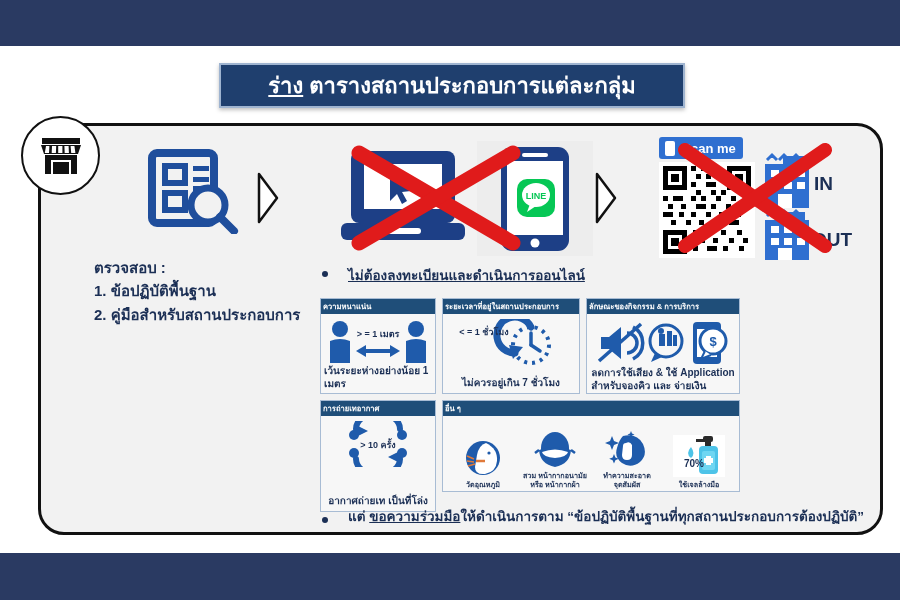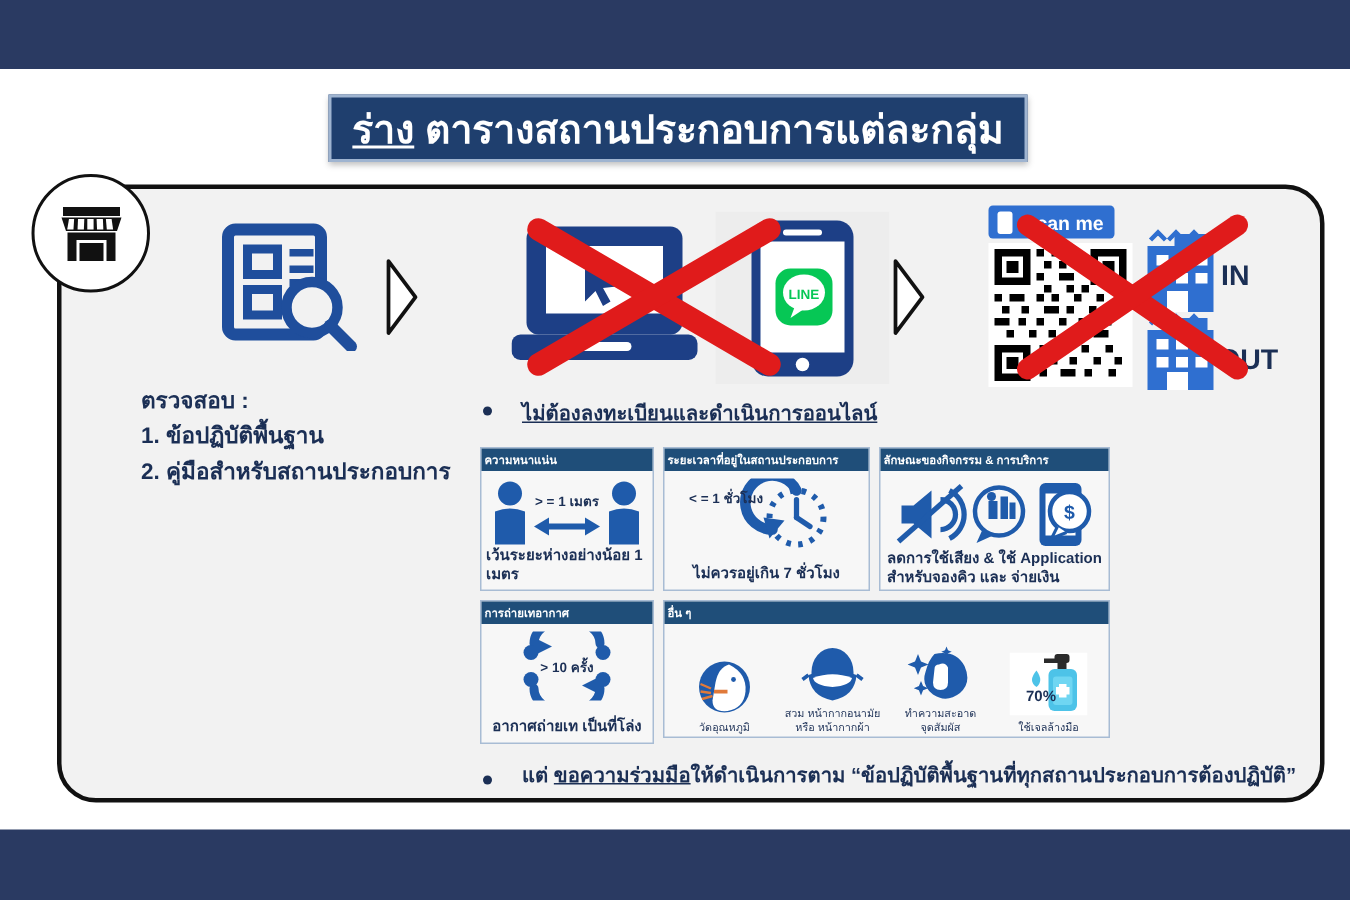--- a/index.html
+++ b/index.html
@@ -21,21 +21,21 @@
 
   
   .title-wrap {
     position: absolute; left: 219px; top: 63px; width: 466px; height: 45px;
     background: #1f3f6e;
     border: 2px solid #9fb4d0;
     box-shadow: 0 2px 4px rgba(0,0,0,.25);
     display: flex; align-items: center; justify-content: center;
   }
   .title-text {
-    color: #ffffff; font-size: 26px; font-weight: bold; line-height: 1;
+    color: #ffffff; font-size: 22px; font-weight: bold; line-height: 1;
     white-space: nowrap;
   }
   .title-text .u { text-decoration: underline; }
 
   
   .panel {
     position: absolute; left: 38px; top: 123px; width: 845px; height: 412px;
     background: #f2f2f2;
     border: 3px solid #111111;
     border-radius: 26px;
@@ -92,28 +92,28 @@
     align-items: center; justify-content: space-between;
     padding: 5px 3px 4px;
   }
   .card-cap {
     color: #1b2f55; font-size: 10px; font-weight: bold;
     line-height: 1.25;
   }
   .c1 { width: 116px; height: 96px; }
   .c2 { width: 138px; height: 96px; }
   .c3 { width: 154px; height: 96px; }
-  .c4 { width: 116px; height: 96px; }
+  .c4 { width: 116px; height: 112px; }
   .c5 { width: 298px; height: 92px; }
 
   .misc-items { display: flex; align-items: flex-end; justify-content: space-around;
                 width: 100%; height: 100%; padding: 2px 4px 2px; }
   .misc-item { display: flex; flex-direction: column; align-items: center; width: 70px; }
   .misc-cap {
-    color: #1b2f55; font-size: 7.2px; font-weight: normal;
+    color: #1b2f55; font-size: 7.2px; font-weight: bold;
     text-align: center; line-height: 1.25; margin-top: 3px;
   }
   .u { text-decoration: underline; }
 </style>
 </head>
 <body>
 
 <div class="slide">
 
   <div class="bar-top"></div>

